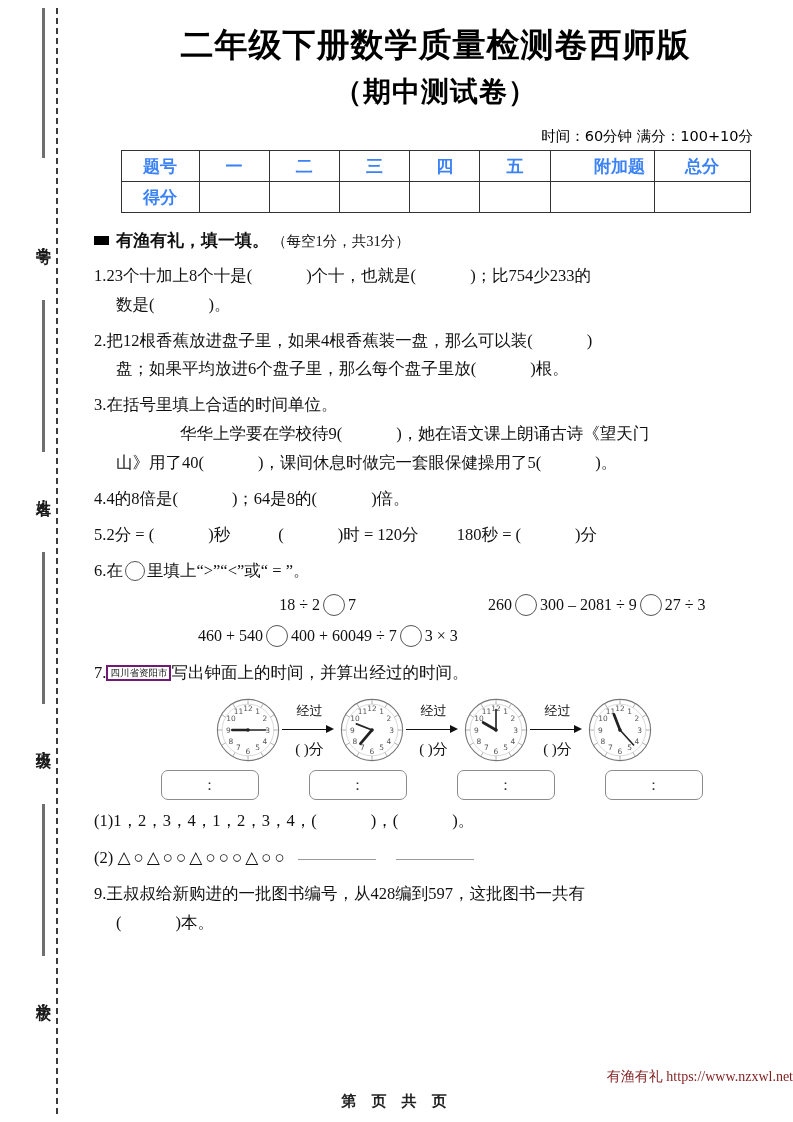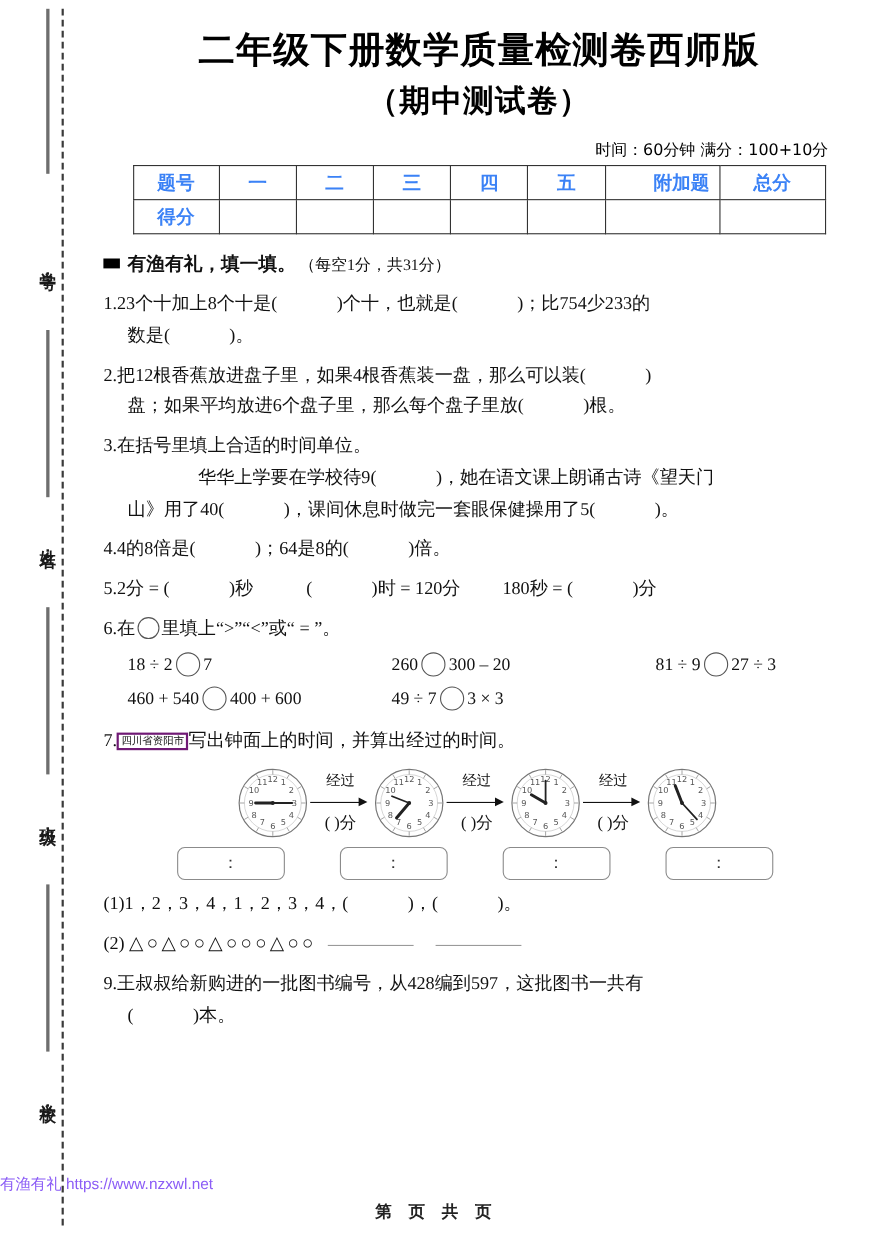--- a/index.html
+++ b/index.html
@@ -178,21 +178,21 @@
     border-radius: 50%;
     vertical-align: -5px;
     margin: 0 2px;
   }
   .cmp-row {
     display: flex;
     padding-left: 22px;
     margin-top: 6px;
     font-size: 16px;
   }
-  .cmp-cell { width: 240px; }
+  .cmp-cell { width: 240px; text-align: right; }
   .cmp-cell.last { width: auto; }
 
   
   .clock-row {
     display: flex;
     align-items: center;
     justify-content: center;
     margin-top: 8px;
     padding-left: 10px;
   }
@@ -260,24 +260,24 @@
     border-bottom: 1.2px solid #9a9a9a;
     margin: 0 10px;
     vertical-align: 3px;
   }
 
   
   .watermark {
     position: absolute;
     left: 0; right: 0;
     top: 1068px;
-    text-align: left;
-    font-family: Liberation Sans, sans-serif;
+    text-align: right;
+    font-family: Liberation Serif, serif;
     font-size: 14px;
-    color: #8b5cf6;
+    color: #7f1d1d;
   }
   .pagefoot {
     position: absolute;
     left: 0; right: 0;
     top: 1092px;
     text-align: center;
     font-family: "DejaVu Sans", sans-serif;
     font-weight: 700;
     font-size: 15px;
     letter-spacing: 5px;

